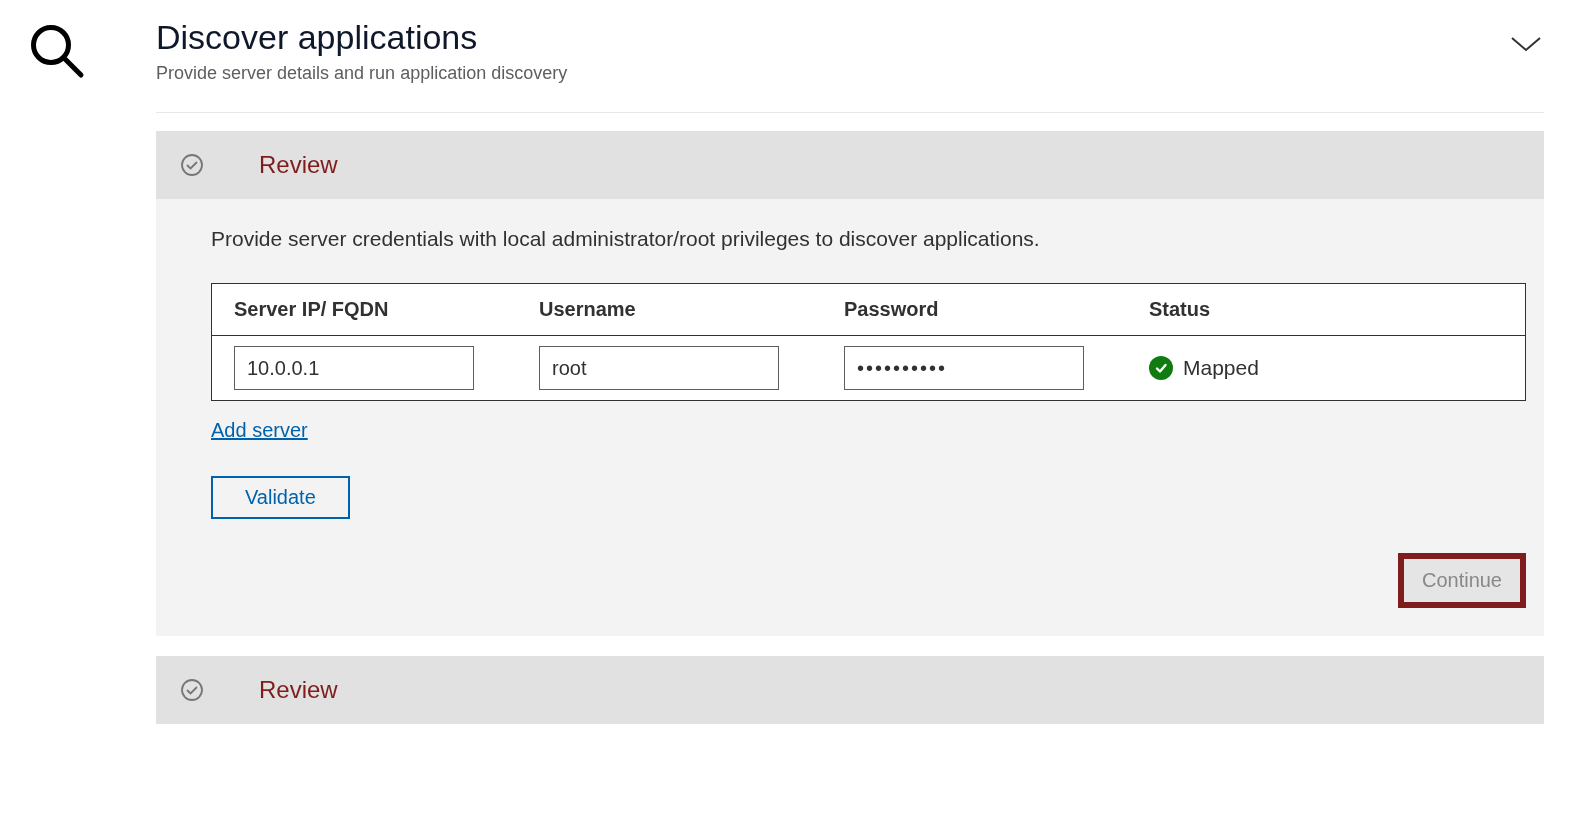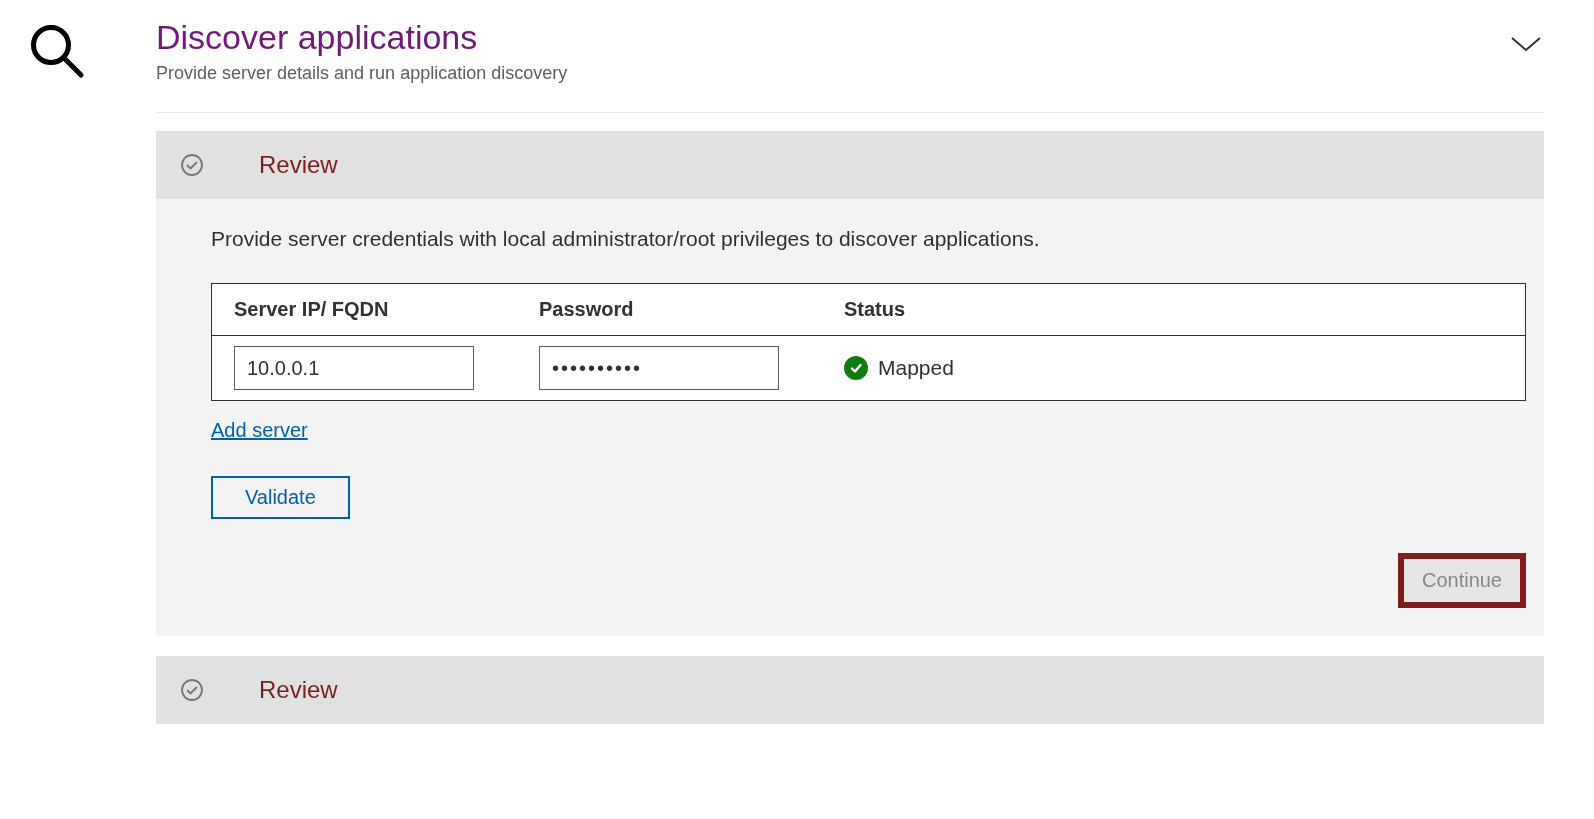--- a/index.html
+++ b/index.html
@@ -31,21 +31,21 @@
     align-items: flex-start;
     position: relative;
     padding-bottom: 28px;
     border-bottom: 1px solid #e8e8e8;
     margin-bottom: 18px;
   }
   .page-title {
     font-size: 34px;
     font-weight: 400;
     margin: 0 0 6px 0;
-    color: #701a75;
+    color: #0f172a;
   }
   .page-subtitle {
     font-size: 18px;
     color: #605e5c;
     margin: 0;
   }
   .chevron-btn {
     position: absolute;
     right: 0;
     top: 14px;
@@ -207,26 +207,30 @@
         </svg>
         <span class="review-link">Review</span>
       </div>
 
       <div class="step-body">
         <p class="instruction">Provide server credentials with local administrator/root privileges to discover applications.</p>
 
         <div class="server-table">
           <div class="server-head">
             <div class="col header col-ip">Server IP/ FQDN</div>
+            <div class="col header col-user">Username</div>
             <div class="col header col-pass">Password</div>
             <div class="col header col-status">Status</div>
           </div>
           <div class="server-row">
             <div class="col col-ip">
               <input type="text" value="10.0.0.1" style="">
+            </div>
+            <div class="col col-user">
+              <input type="text" value="root" style="">
             </div>
             <div class="col col-pass">
               <input type="password" value="••••••••••" style="">
             </div>
             <div class="col col-status">
               <div class="status-cell">
                 <span class="ok-badge">
                   <svg width="14" height="14" viewBox="0 0 14 14" fill="none" stroke="#fff" stroke-width="2.4" stroke-linecap="round" stroke-linejoin="round">
                     <polyline points="3,7.5 6,10.5 11.5,4"></polyline>
                   </svg>

